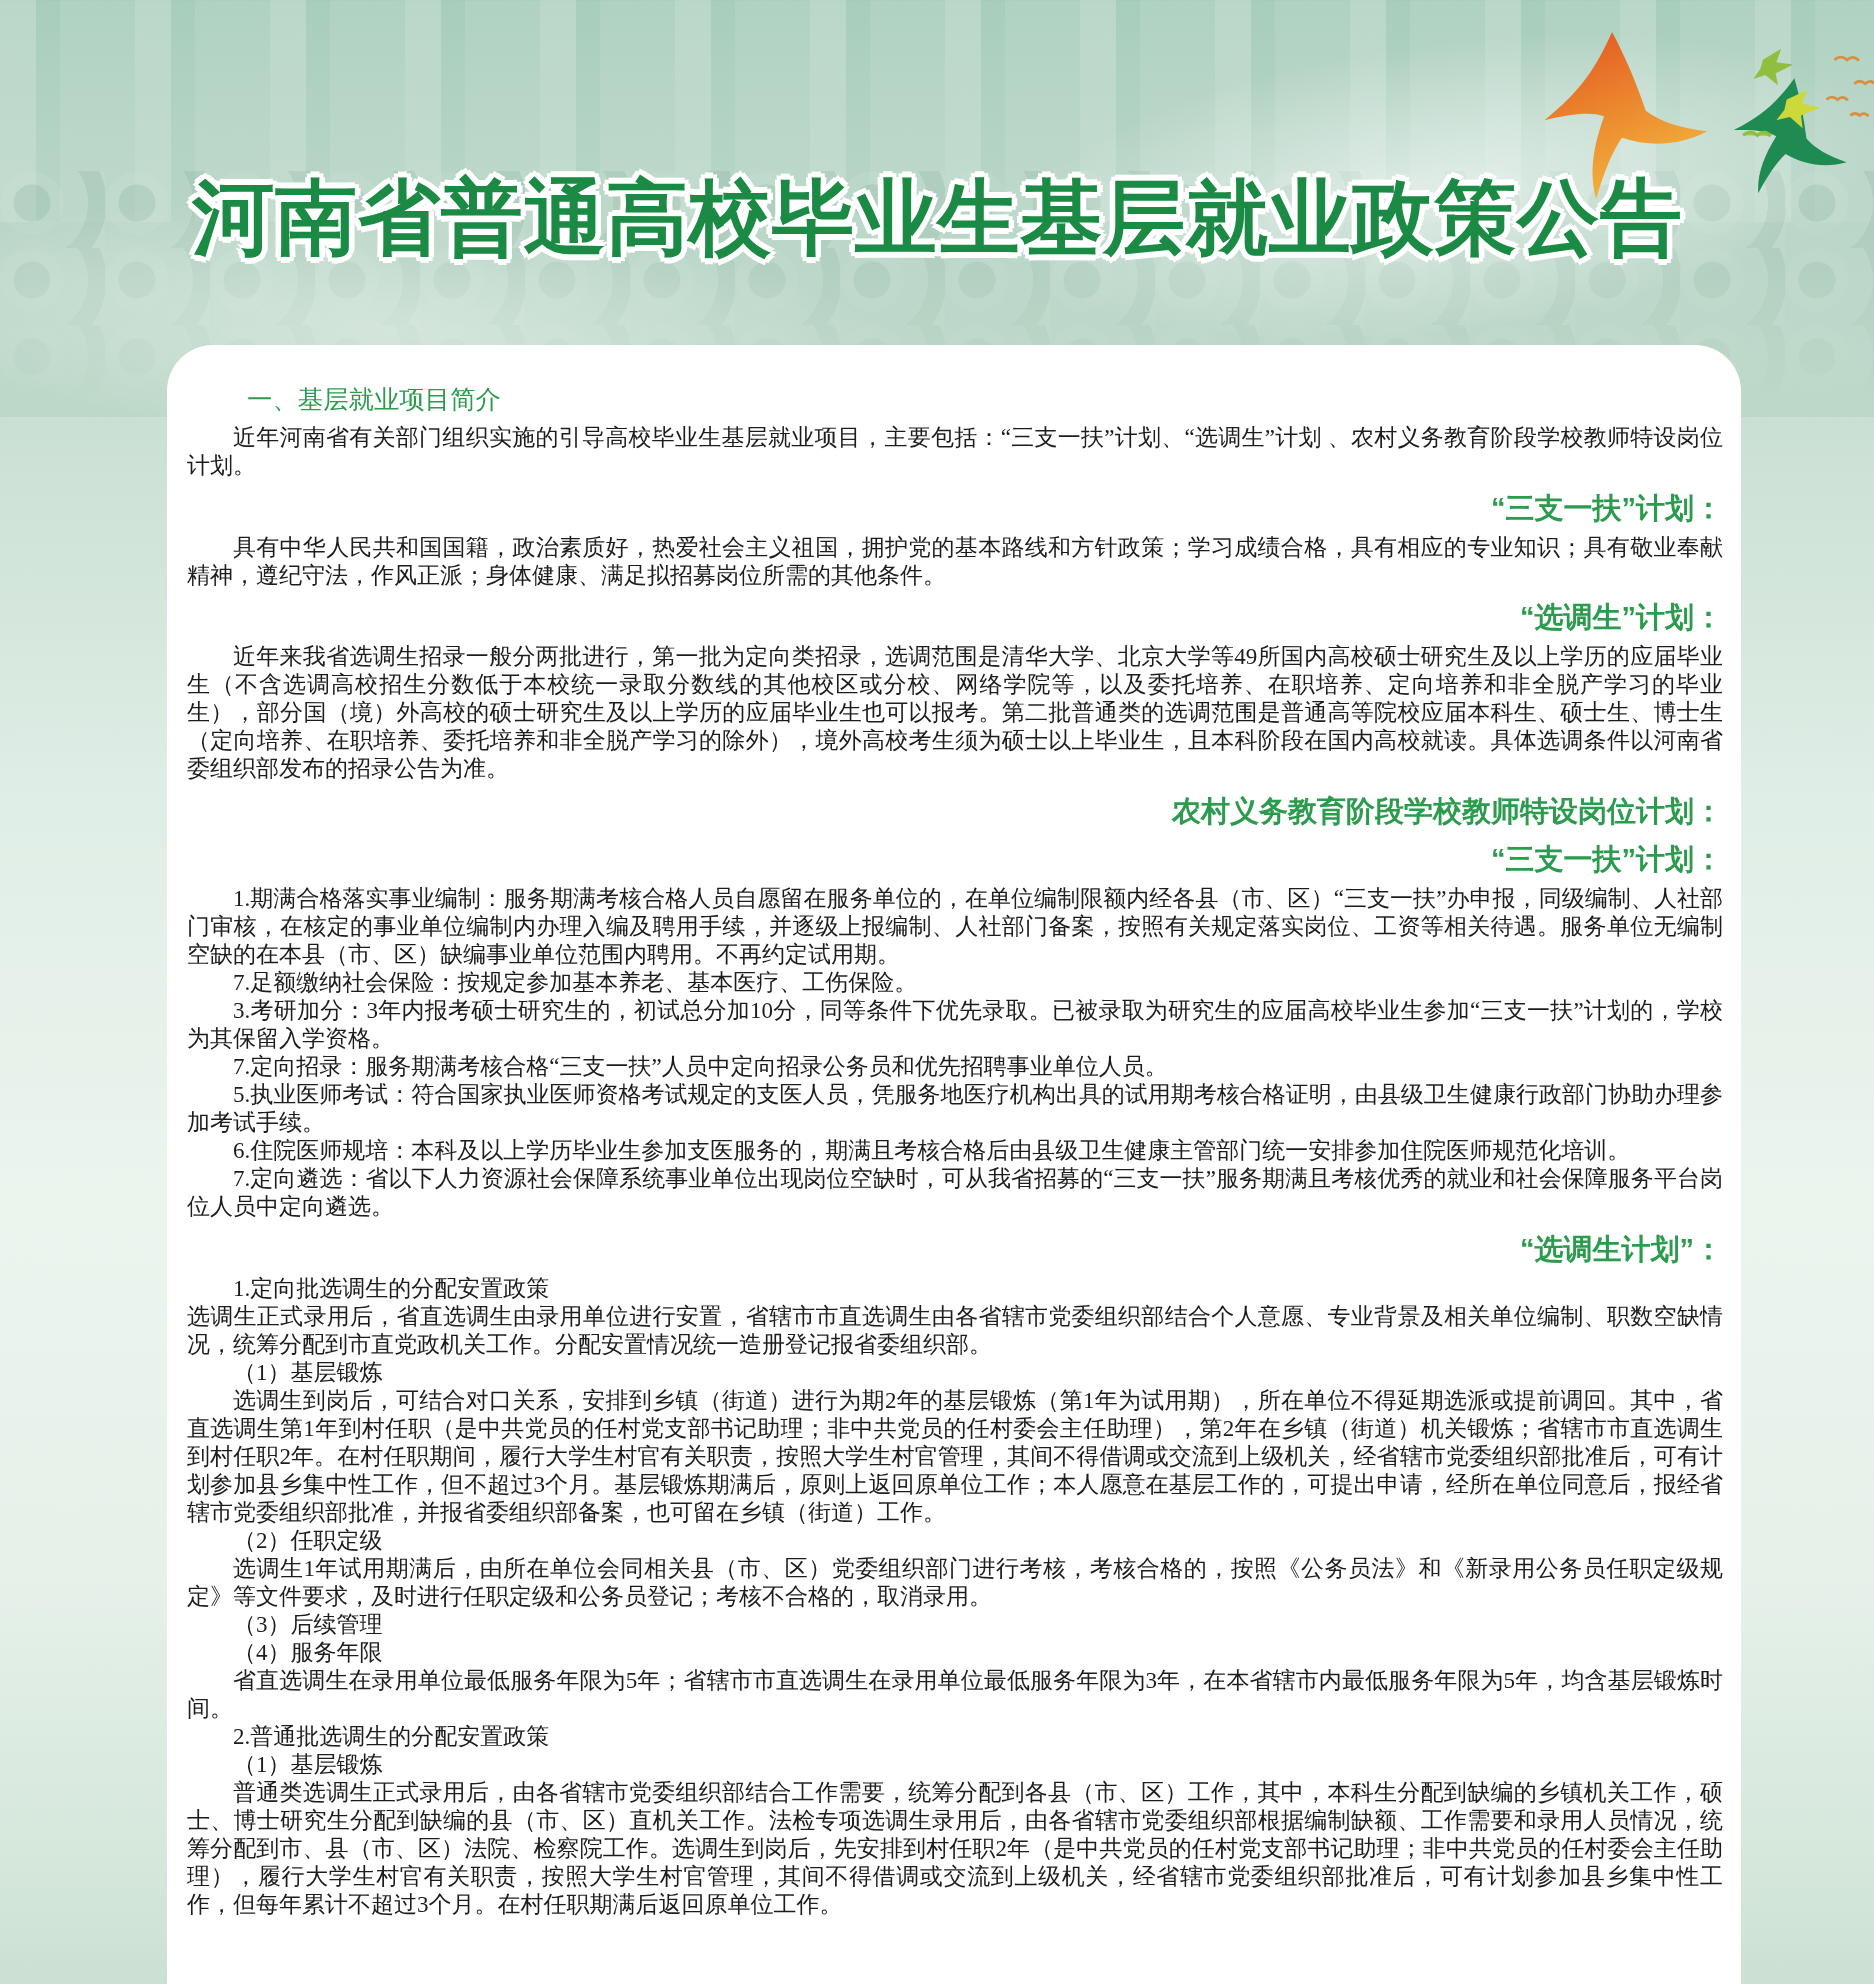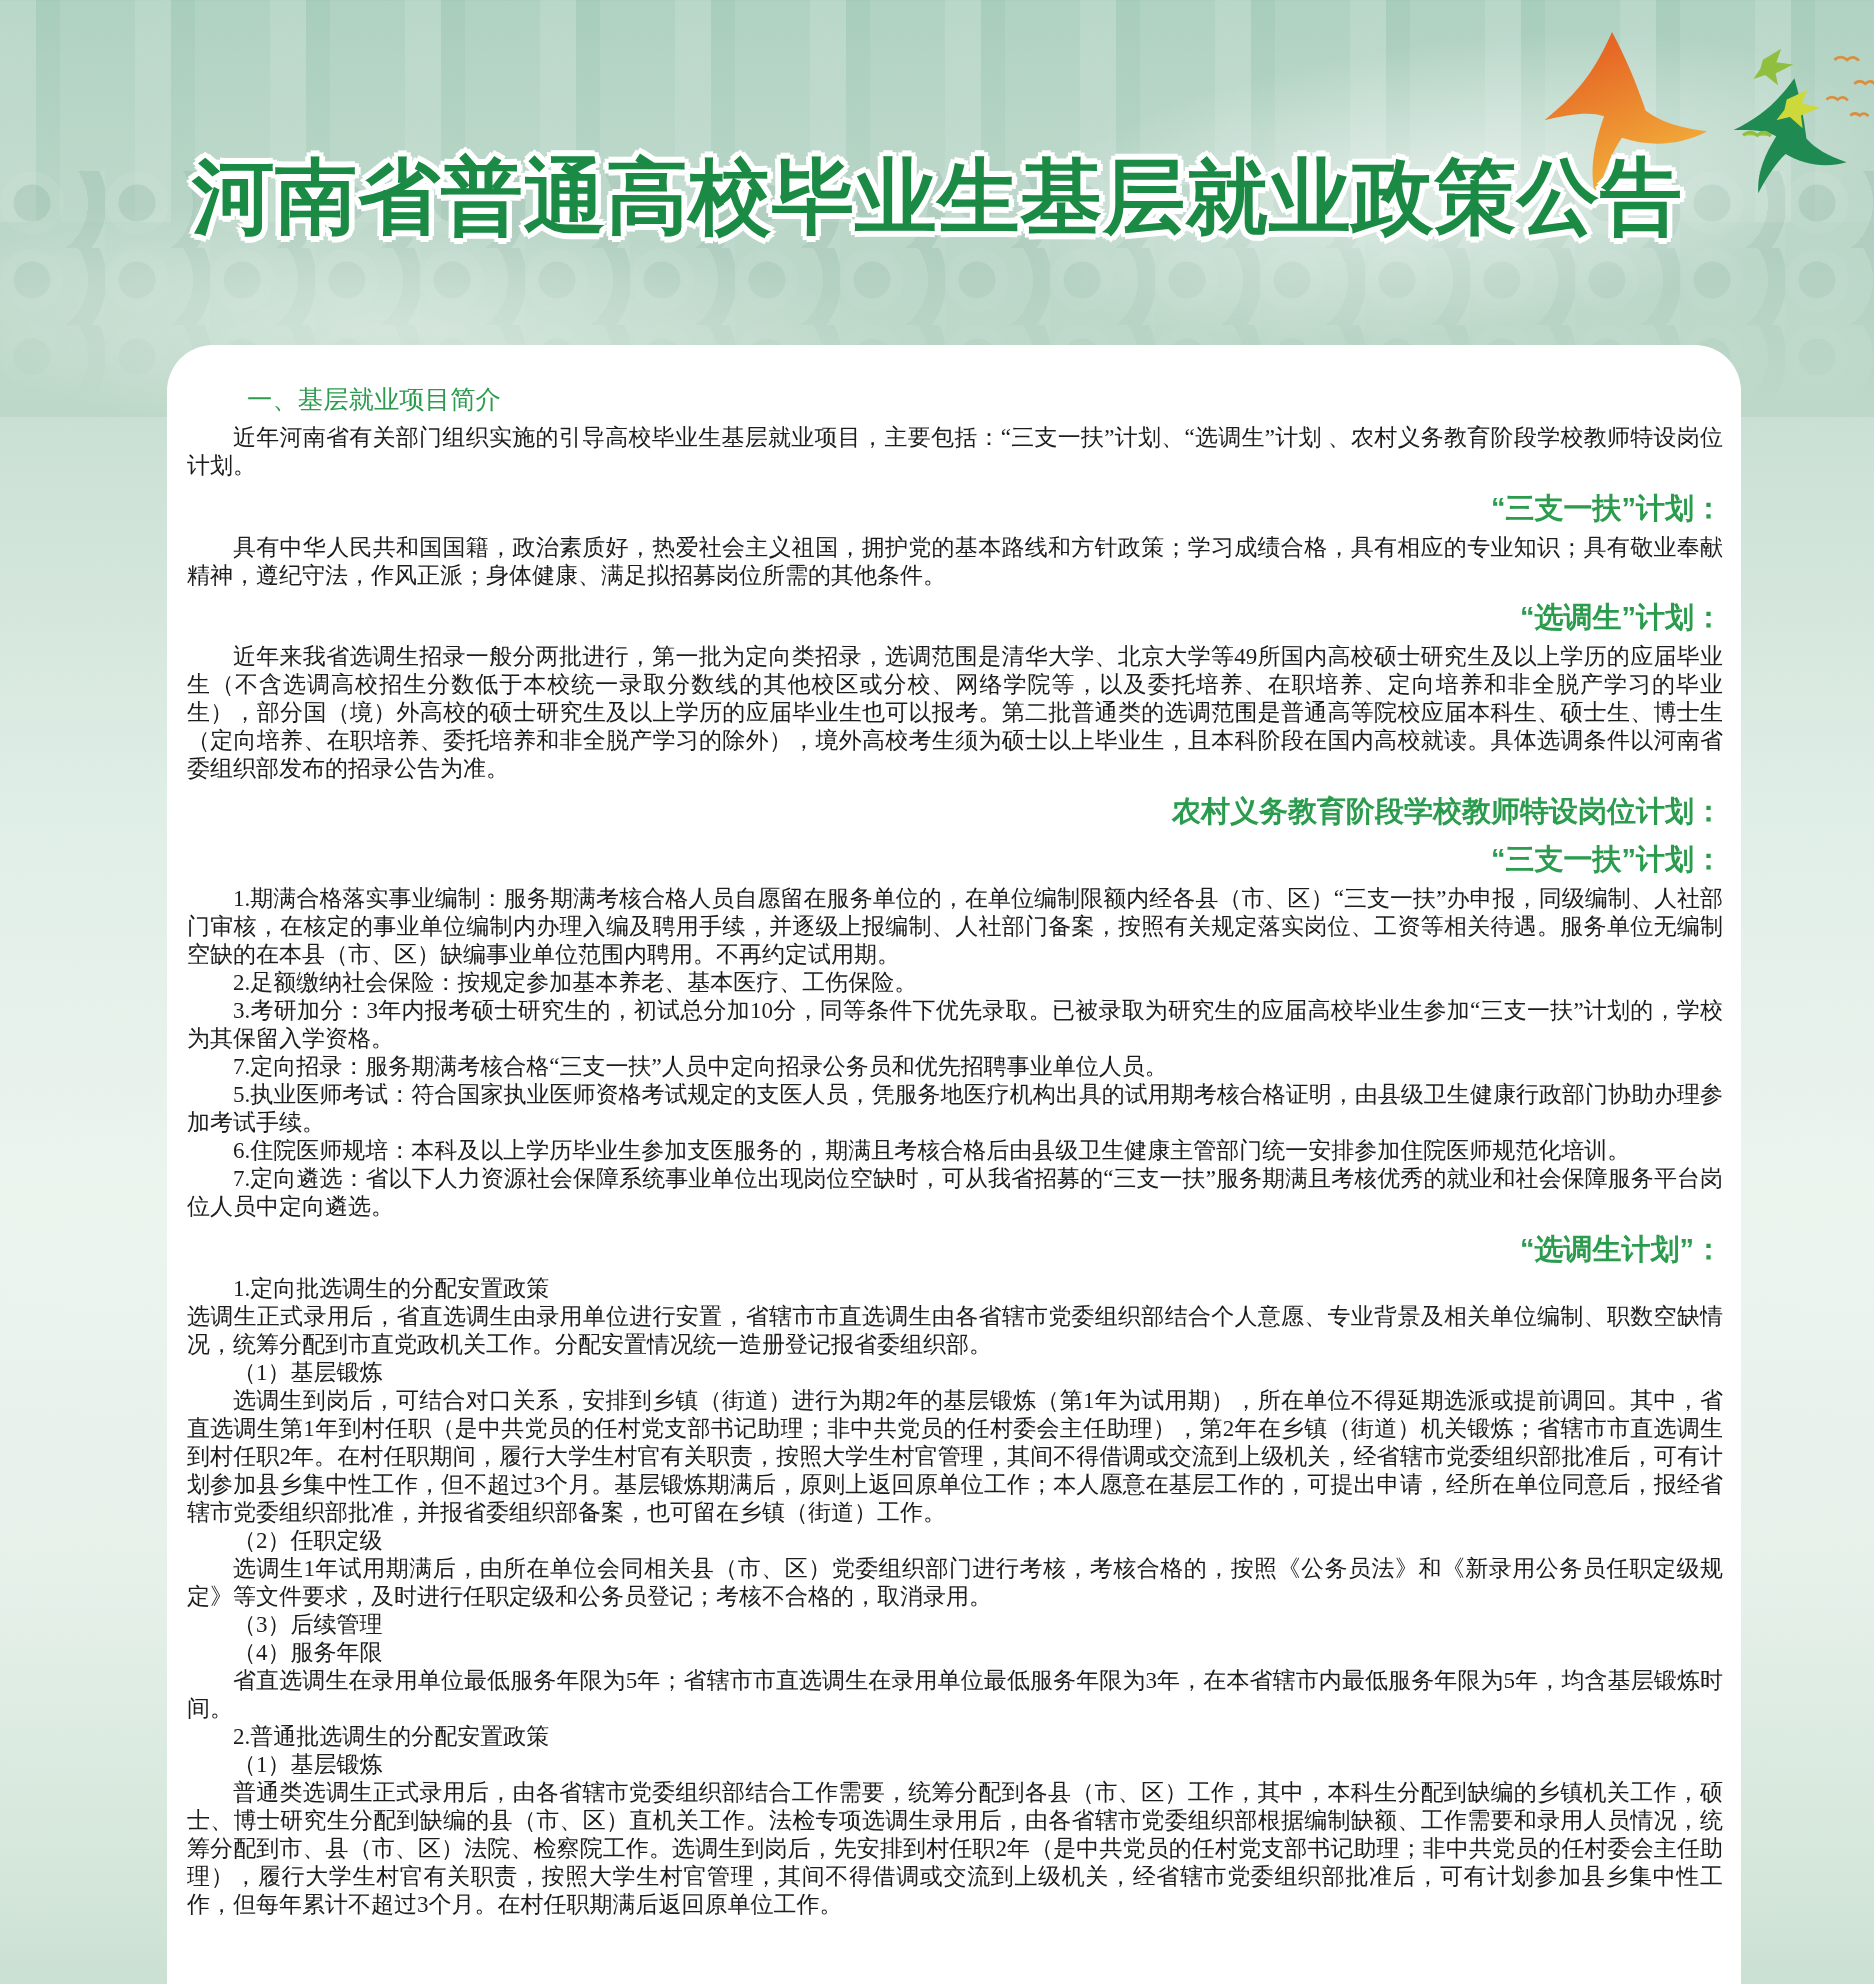--- a/index.html
+++ b/index.html
@@ -21,21 +21,21 @@
     background-size:105px 77px;}
   .crowd-fade{position:absolute;top:0;left:0;width:100%;height:417px;
     background:linear-gradient(180deg, rgba(167,205,187,.15) 0%, rgba(185,214,199,.55) 60%, #bdd8c9 100%);}
   .swirl{position:absolute;border-radius:50%;}
   .swirl.s1{left:992px;top:36px;width:913px;height:302px;transform:rotate(-7deg);
     background:radial-gradient(ellipse at center, rgba(255,255,255,.55) 0%, rgba(255,255,255,0) 68%);}
   .swirl.s2{left:-119px;top:206px;width:1032px;height:246px;transform:rotate(4deg);
     background:radial-gradient(ellipse at center, rgba(255,255,255,.35) 0%, rgba(255,255,255,0) 70%);}
   
   .poster-title{
-    position:absolute;top:143px;left:0;width:100%;text-align:center;
+    position:absolute;top:164px;left:0;width:100%;text-align:center;
     font-size:82px;font-weight:900;letter-spacing:0.8px;color:#1b8a44;margin:0;
     text-shadow:
       -5.6px 0 0 #fff,5.6px 0 0 #fff,0 -5.6px 0 #fff,0 5.6px 0 #fff,
       -4px -4px 0 #fff,4px -4px 0 #fff,-4px 4px 0 #fff,4px 4px 0 #fff;
   }
   
   .panel{
     position:absolute;left:167px;top:345px;width:1574px;height:2281px;
     background:#ffffff;border-radius:46px;box-sizing:border-box;
     padding:38px 18px 0 20px;overflow:hidden;
@@ -94,21 +94,21 @@
 <div class="panel">
   <div class="h2">一、基层就业项目简介</div>
   <div class="p">近年河南省有关部门组织实施的引导高校毕业生基层就业项目，主要包括：“三支一扶”计划、“选调生”计划 、农村义务教育阶段学校教师特设岗位计划。</div>
   <div class="sub">“三支一扶”计划：</div>
   <div class="p">具有中华人民共和国国籍，政治素质好，热爱社会主义祖国，拥护党的基本路线和方针政策；学习成绩合格，具有相应的专业知识；具有敬业奉献精神，遵纪守法，作风正派；身体健康、满足拟招募岗位所需的其他条件。</div>
   <div class="sub">“选调生”计划：</div>
   <div class="p">近年来我省选调生招录一般分两批进行，第一批为定向类招录，选调范围是清华大学、北京大学等49所国内高校硕士研究生及以上学历的应届毕业生（不含选调高校招生分数低于本校统一录取分数线的其他校区或分校、网络学院等，以及委托培养、在职培养、定向培养和非全脱产学习的毕业生），部分国（境）外高校的硕士研究生及以上学历的应届毕业生也可以报考。第二批普通类的选调范围是普通高等院校应届本科生、硕士生、博士生（定向培养、在职培养、委托培养和非全脱产学习的除外），境外高校考生须为硕士以上毕业生，且本科阶段在国内高校就读。具体选调条件以河南省委组织部发布的招录公告为准。</div>
   <div class="sub">农村义务教育阶段学校教师特设岗位计划：</div>
   <div class="sub">“三支一扶”计划：</div>
   <div class="p">1.期满合格落实事业编制：服务期满考核合格人员自愿留在服务单位的，在单位编制限额内经各县（市、区）“三支一扶”办申报，同级编制、人社部门审核，在核定的事业单位编制内办理入编及聘用手续，并逐级上报编制、人社部门备案，按照有关规定落实岗位、工资等相关待遇。服务单位无编制空缺的在本县（市、区）缺编事业单位范围内聘用。不再约定试用期。</div>
-  <div class="p">2.足额缴纳社会保险：按规定参加基本养老、基本医疗、工伤保险。</div>
+  <div class="p">7.足额缴纳社会保险：按规定参加基本养老、基本医疗、工伤保险。</div>
   <div class="p">3.考研加分：3年内报考硕士研究生的，初试总分加10分，同等条件下优先录取。已被录取为研究生的应届高校毕业生参加“三支一扶”计划的，学校为其保留入学资格。</div>
   <div class="p">7.定向招录：服务期满考核合格“三支一扶”人员中定向招录公务员和优先招聘事业单位人员。</div>
   <div class="p">5.执业医师考试：符合国家执业医师资格考试规定的支医人员，凭服务地医疗机构出具的试用期考核合格证明，由县级卫生健康行政部门协助办理参加考试手续。</div>
   <div class="p">6.住院医师规培：本科及以上学历毕业生参加支医服务的，期满且考核合格后由县级卫生健康主管部门统一安排参加住院医师规范化培训。</div>
   <div class="p">7.定向遴选：省以下人力资源社会保障系统事业单位出现岗位空缺时，可从我省招募的“三支一扶”服务期满且考核优秀的就业和社会保障服务平台岗位人员中定向遴选。</div>
   <div class="sub">“选调生计划”：</div>
   <div class="p">1.定向批选调生的分配安置政策</div>
   <div class="p flush">选调生正式录用后，省直选调生由录用单位进行安置，省辖市市直选调生由各省辖市党委组织部结合个人意愿、专业背景及相关单位编制、职数空缺情况，统筹分配到市直党政机关工作。分配安置情况统一造册登记报省委组织部。</div>
   <div class="p">（1）基层锻炼</div>
   <div class="p">选调生到岗后，可结合对口关系，安排到乡镇（街道）进行为期2年的基层锻炼（第1年为试用期），所在单位不得延期选派或提前调回。其中，省直选调生第1年到村任职（是中共党员的任村党支部书记助理；非中共党员的任村委会主任助理），第2年在乡镇（街道）机关锻炼；省辖市市直选调生到村任职2年。在村任职期间，履行大学生村官有关职责，按照大学生村官管理，其间不得借调或交流到上级机关，经省辖市党委组织部批准后，可有计划参加县乡集中性工作，但不超过3个月。基层锻炼期满后，原则上返回原单位工作；本人愿意在基层工作的，可提出申请，经所在单位同意后，报经省辖市党委组织部批准，并报省委组织部备案，也可留在乡镇（街道）工作。</div>

